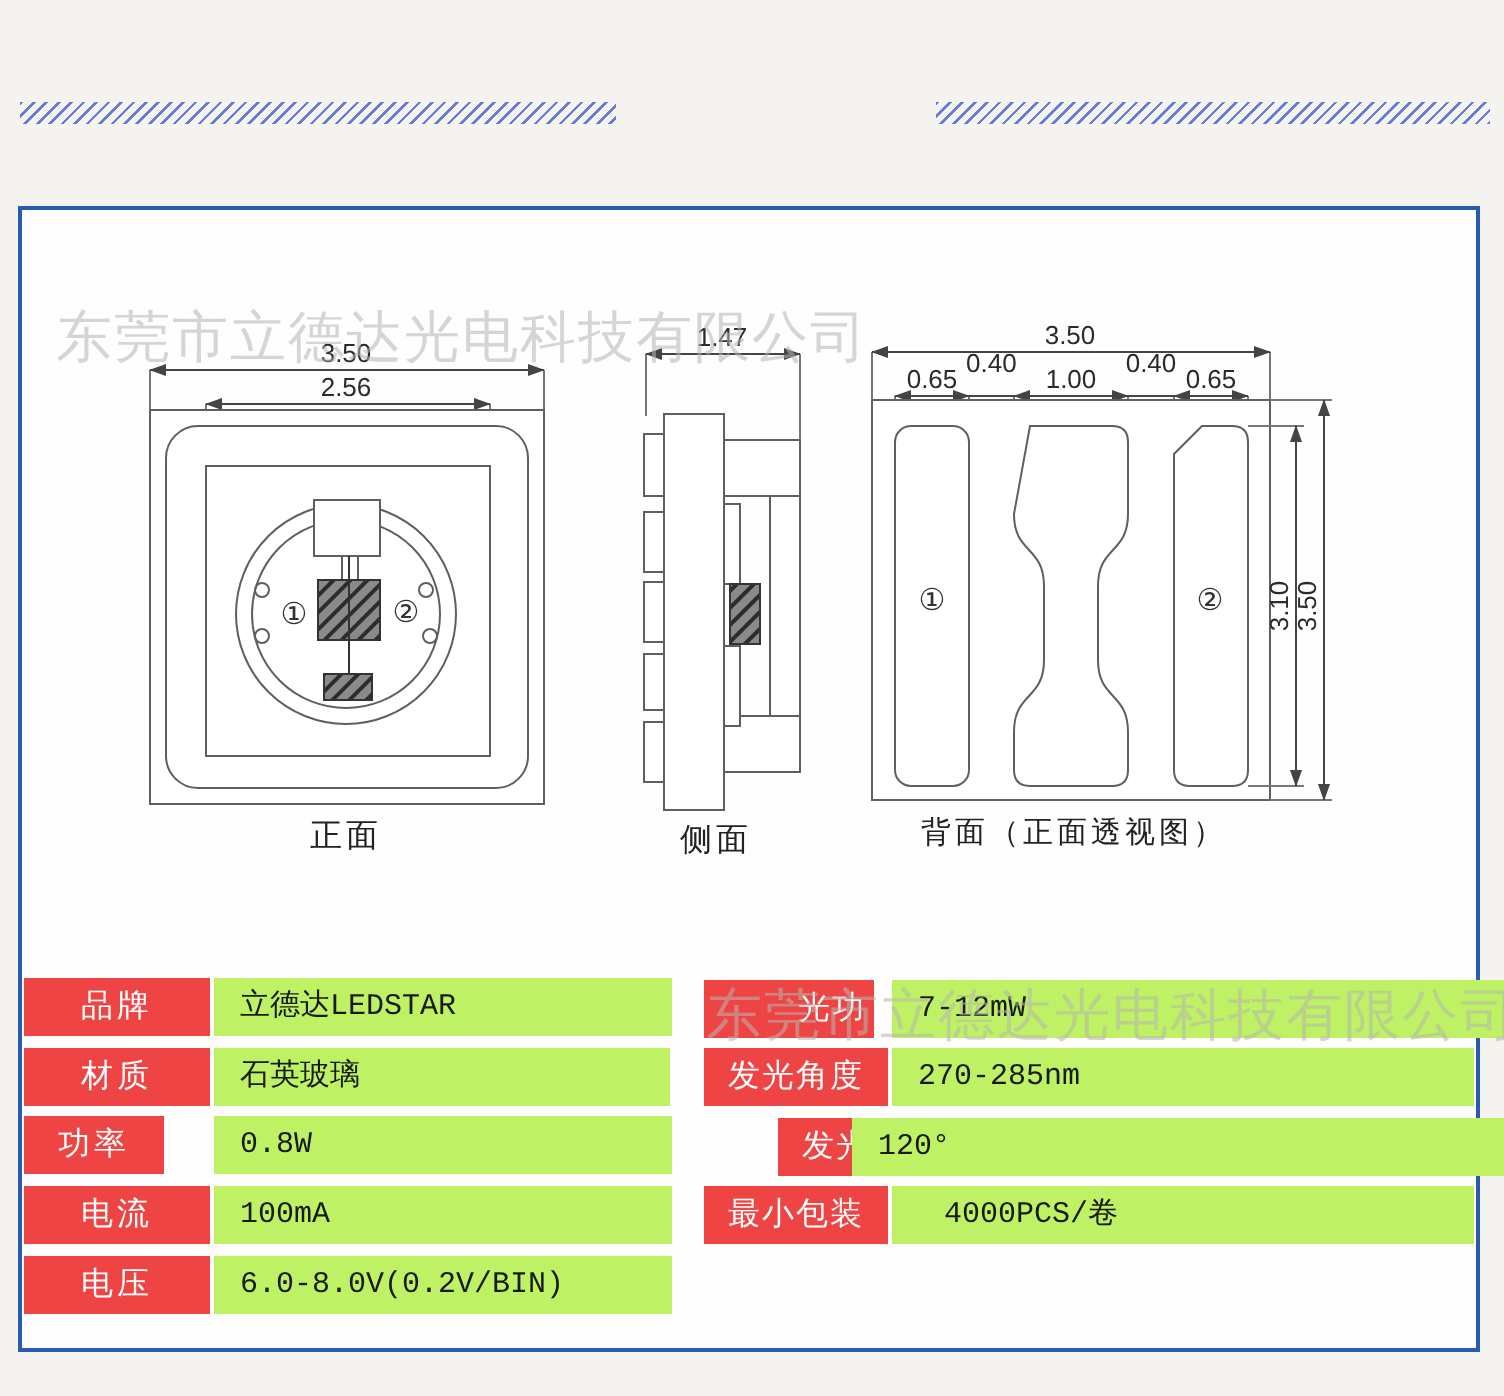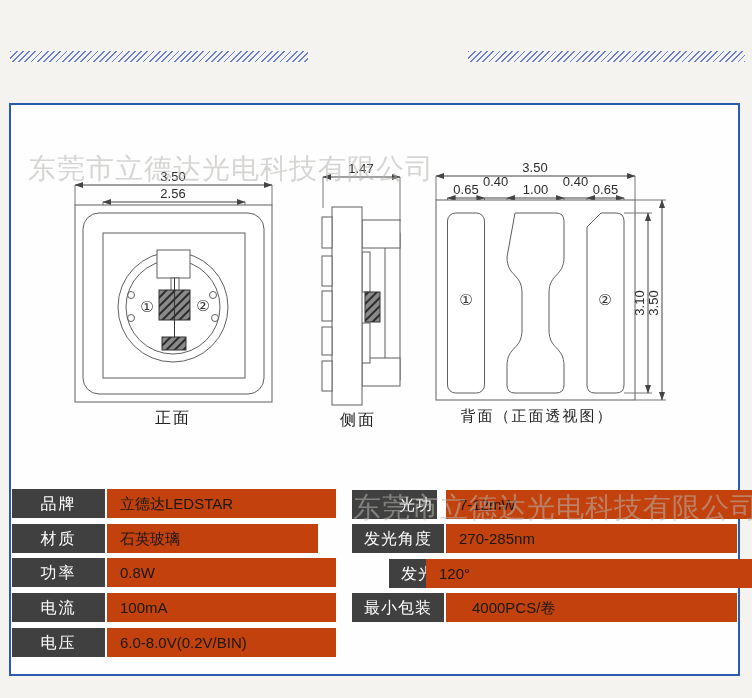--- a/index.html
+++ b/index.html
@@ -25,27 +25,27 @@
   }
   .drawing{position:absolute;left:11px;top:105px;}
   .watermark{
     position:absolute;color:#b7b5b0;opacity:.55;font-size:28px;letter-spacing:1px;
     white-space:nowrap;pointer-events:none;z-index:6;
   }
   .wm-top{left:28px;top:150px;}
   .wm-mid{left:353px;top:489px;}
   .cell{position:absolute;height:29px;line-height:29px;box-sizing:border-box;z-index:2;}
   .cell-label{
-    background:#404040;color:#ffffff;text-align:center;
+    background:#ef4444;color:#ffffff;text-align:center;
     font-size:16px;letter-spacing:2px;
   }
   .cell-label.tight{letter-spacing:1px;}
   .cell-value{
-    background:#c2410c;color:#191919;
-    font-family:Liberation Sans, sans-serif;
+    background:#bef264;color:#191919;
+    font-family:Liberation Mono, monospace;
     font-size:15px;padding-left:13px;
   }
   svg .dimtxt{font-size:13px;fill:#2b2b2b;font-family:"Liberation Sans","DejaVu Sans",sans-serif;}
   svg .cap{font-size:16px;fill:#222;letter-spacing:2px;}
   svg .mark{font-size:15px;fill:#333;}
 </style>
 </head>
 <body>
 
 <div class="page">
@@ -172,22 +172,22 @@
     <text class="cap" x="526" y="316" text-anchor="middle" style="font-size:15px">背面（正面透视图）</text>
   </svg>
 
   <div class="watermark wm-top">东莞市立德达光电科技有限公司</div>
   <div class="watermark wm-mid">东莞市立德达光电科技有限公司</div>
 
   <div>
     <div class="cell cell-label" style="left:12px;top:489px;width:93px;">品牌</div>
     <div class="cell cell-value" style="left:107px;top:489px;width:229px;">立德达LEDSTAR</div>
     <div class="cell cell-label" style="left:12px;top:524px;width:93px;">材质</div>
-    <div class="cell cell-value" style="left:107px;top:524px;width:211px;">石英玻璃</div>
-    <div class="cell cell-label" style="left:12px;top:558px;width:93px;">功率</div>
+    <div class="cell cell-value" style="left:107px;top:524px;width:228px;">石英玻璃</div>
+    <div class="cell cell-label" style="left:12px;top:558px;width:70px;">功率</div>
     <div class="cell cell-value" style="left:107px;top:558px;width:229px;">0.8W</div>
     <div class="cell cell-label" style="left:12px;top:593px;width:93px;">电流</div>
     <div class="cell cell-value" style="left:107px;top:593px;width:229px;">100mA</div>
     <div class="cell cell-label" style="left:12px;top:628px;width:93px;">电压</div>
     <div class="cell cell-value" style="left:107px;top:628px;width:229px;">6.0-8.0V(0.2V/BIN)</div>
   </div>
 
   <div>
     <div class="cell cell-label tight" style="left:352px;top:490px;width:85px;padding-left:43px;">光功率</div>
     <div class="cell cell-value" style="left:446px;top:490px;width:337px;">7-12mW</div>

